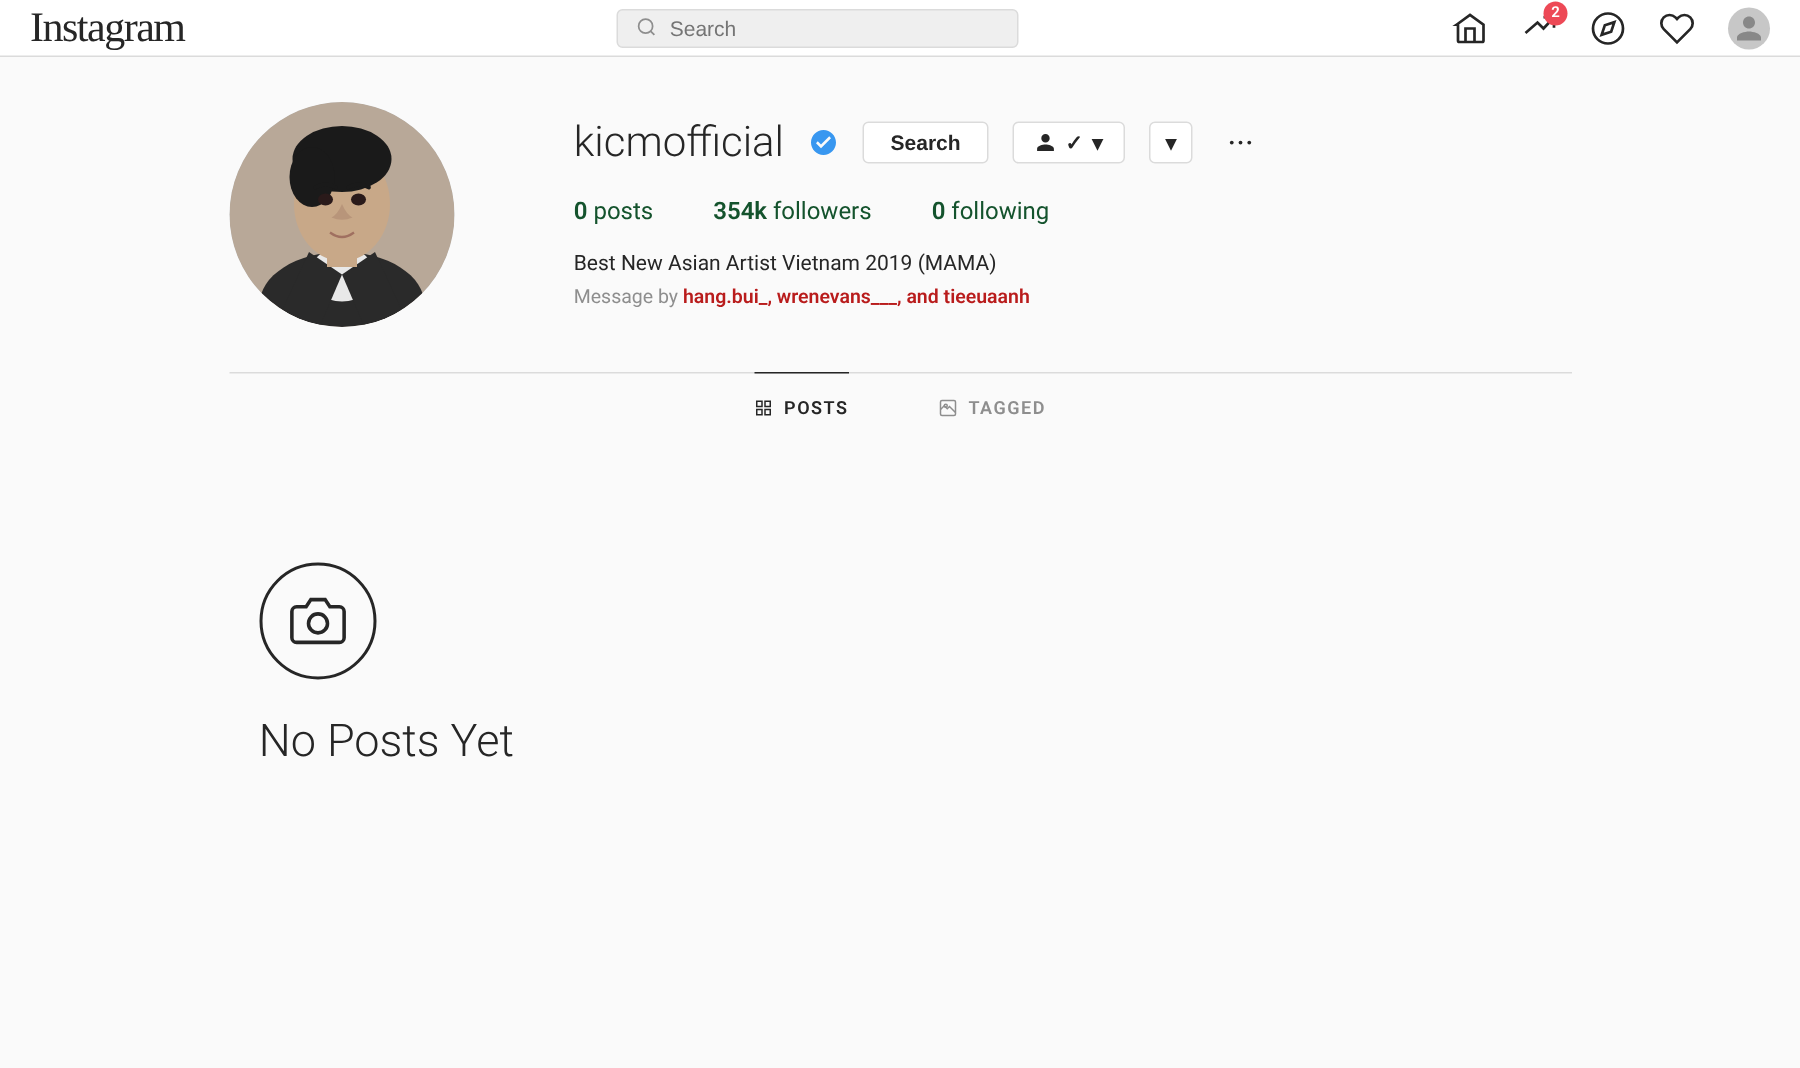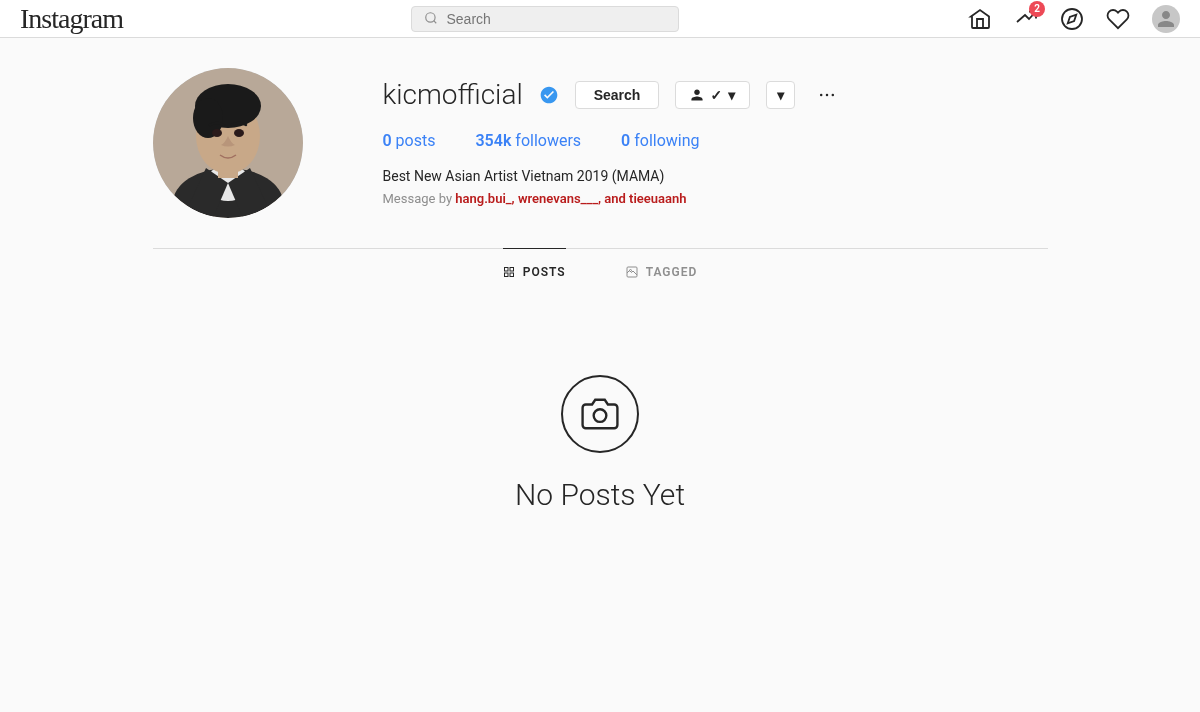--- a/index.html
+++ b/index.html
@@ -166,21 +166,21 @@
       color: #262626;
       padding: 2px 6px;
     }
     .profile-stats {
       display: flex;
       gap: 40px;
       margin-bottom: 16px;
     }
     .stat-item {
       font-size: 16px;
-      color: #3b82f6;
+      color: #14532d;
     }
     .stat-count {
       font-weight: 600;
     }
     .profile-name-row {
       font-size: 14px;
       font-weight: 600;
       margin-bottom: 6px;
       display: flex;
       align-items: center;
@@ -236,21 +236,20 @@
     }
     .tab-item.active {
       color: #262626;
       border-top: 1px solid #262626;
     }
 
     
     .empty-state {
       display: flex;
       flex-direction: column;
-      align-items: center;
       justify-content: center;
       padding: 80px 20px 40px;
     }
     .camera-circle {
       width: 78px;
       height: 78px;
       border-radius: 50%;
       border: 2px solid #262626;
       display: flex;
       align-items: center;

